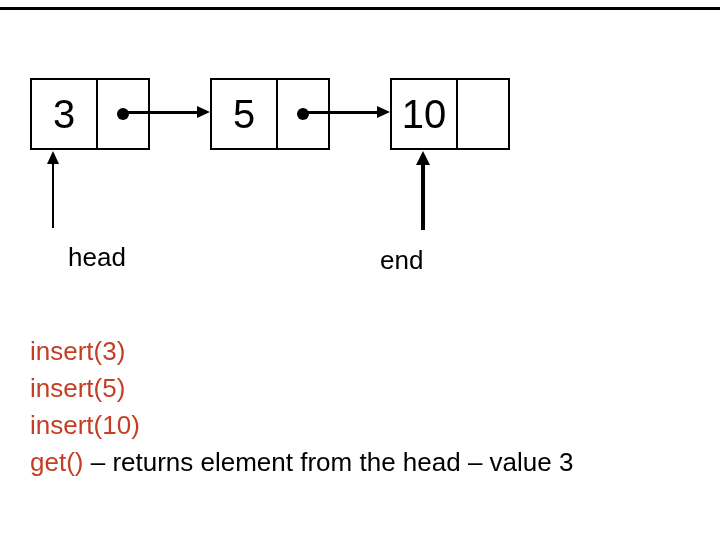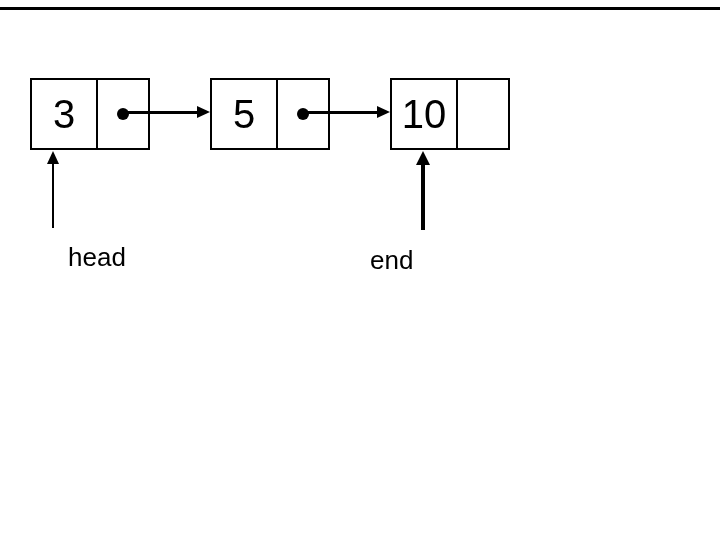--- a/index.html
+++ b/index.html
@@ -63,21 +63,21 @@
   .uhead-end{left:416px;
     border-left:7px solid transparent;border-right:7px solid transparent;
     border-bottom:14px solid #000000;}
   
   .lbl{
     position:absolute;
     font-size:26px;color:#000000;line-height:1;
     white-space:nowrap;
   }
   .lbl-head{left:28px;top:244px;margin-left:40px;}
-  .lbl-end{left:370px;top:247px;}
+  .lbl-end{left:380px;top:247px;}
   
   .code{
     position:absolute;left:30px;top:333px;
     font-size:26px;line-height:37px;
     white-space:nowrap;
   }
   .code .red{color:#c53e24;}
   .code .blk{color:#000000;}
 </style>
 </head>
@@ -118,14 +118,20 @@
   <div class="rhead rhead-2"></div>
 
   <div class="uhead uhead-head"></div>
   <div class="vline vline-head"></div>
   <div class="lbl lbl-head">head</div>
 
   <div class="uhead uhead-end"></div>
   <div class="vline vline-end"></div>
   <div class="lbl lbl-end">end</div>
 
+  <div class="code">
+    <div class="red">insert(3)</div>
+    <div class="red">insert(5)</div>
+    <div class="red">insert(10)</div>
+    <div><span class="red">get()</span><span class="blk"> – returns element from the head – value 3</span></div>
+  </div>
 
 </div>
 
 </body></html>

